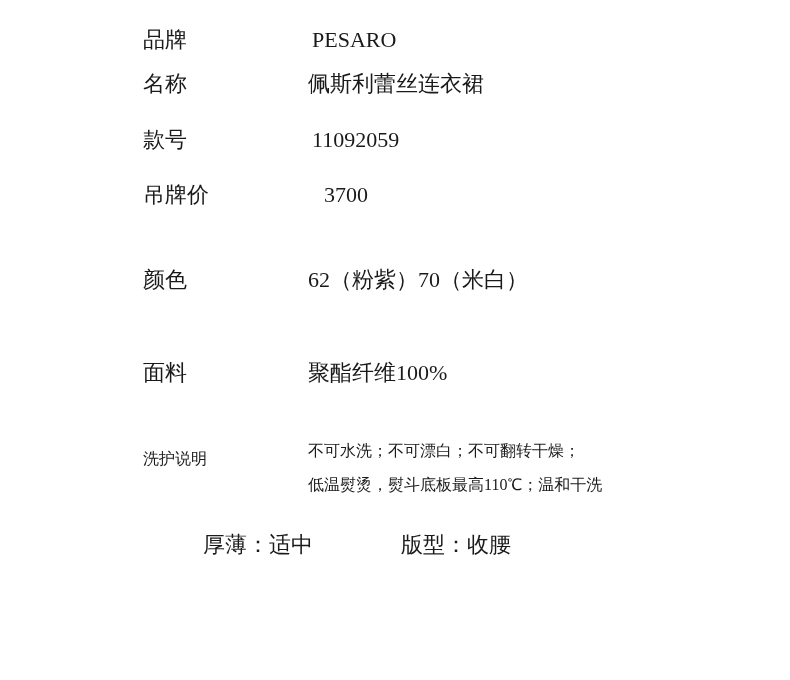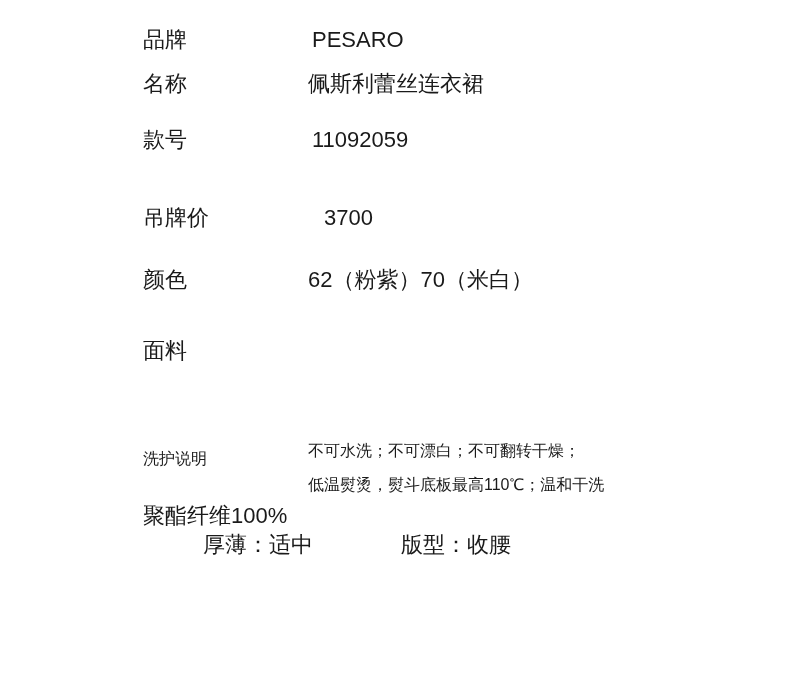--- a/index.html
+++ b/index.html
@@ -5,21 +5,21 @@
   html, body {
     margin: 0;
     padding: 0;
     background: #ffffff;
   }
   .sheet {
     position: relative;
     width: 790px;
     height: 680px;
     background: #ffffff;
-    font-family: Liberation Sans, sans-serif;
+    font-family: Liberation Serif, serif;
     color: #1a1a1a;
     overflow: hidden;
   }
   .row {
     position: absolute;
     left: 143px;
     display: flex;
     align-items: flex-start;
     font-size: 22px;
     line-height: 22px;
@@ -29,23 +29,23 @@
     display: inline-block;
     width: 165px;
     flex: 0 0 165px;
   }
   .row .value {
     display: inline-block;
   }
   .r1 { top: 29px; }
   .r2 { top: 73px; }
   .r3 { top: 129px; }
-  .r4 { top: 207px; }
+  .r4 { top: 184px; }
   .r5 { top: 269px; }
-  .r6 { top: 340px; flex-direction: column; }
+  .r6 { top: 362px; }
   .indent-sm .value { padding-left: 4px; }
   .indent-md .value { padding-left: 16px; }
 
   .row-care {
     position: absolute;
     left: 143px;
     top: 415px;
     display: flex;
     align-items: center;
     font-size: 16px;

